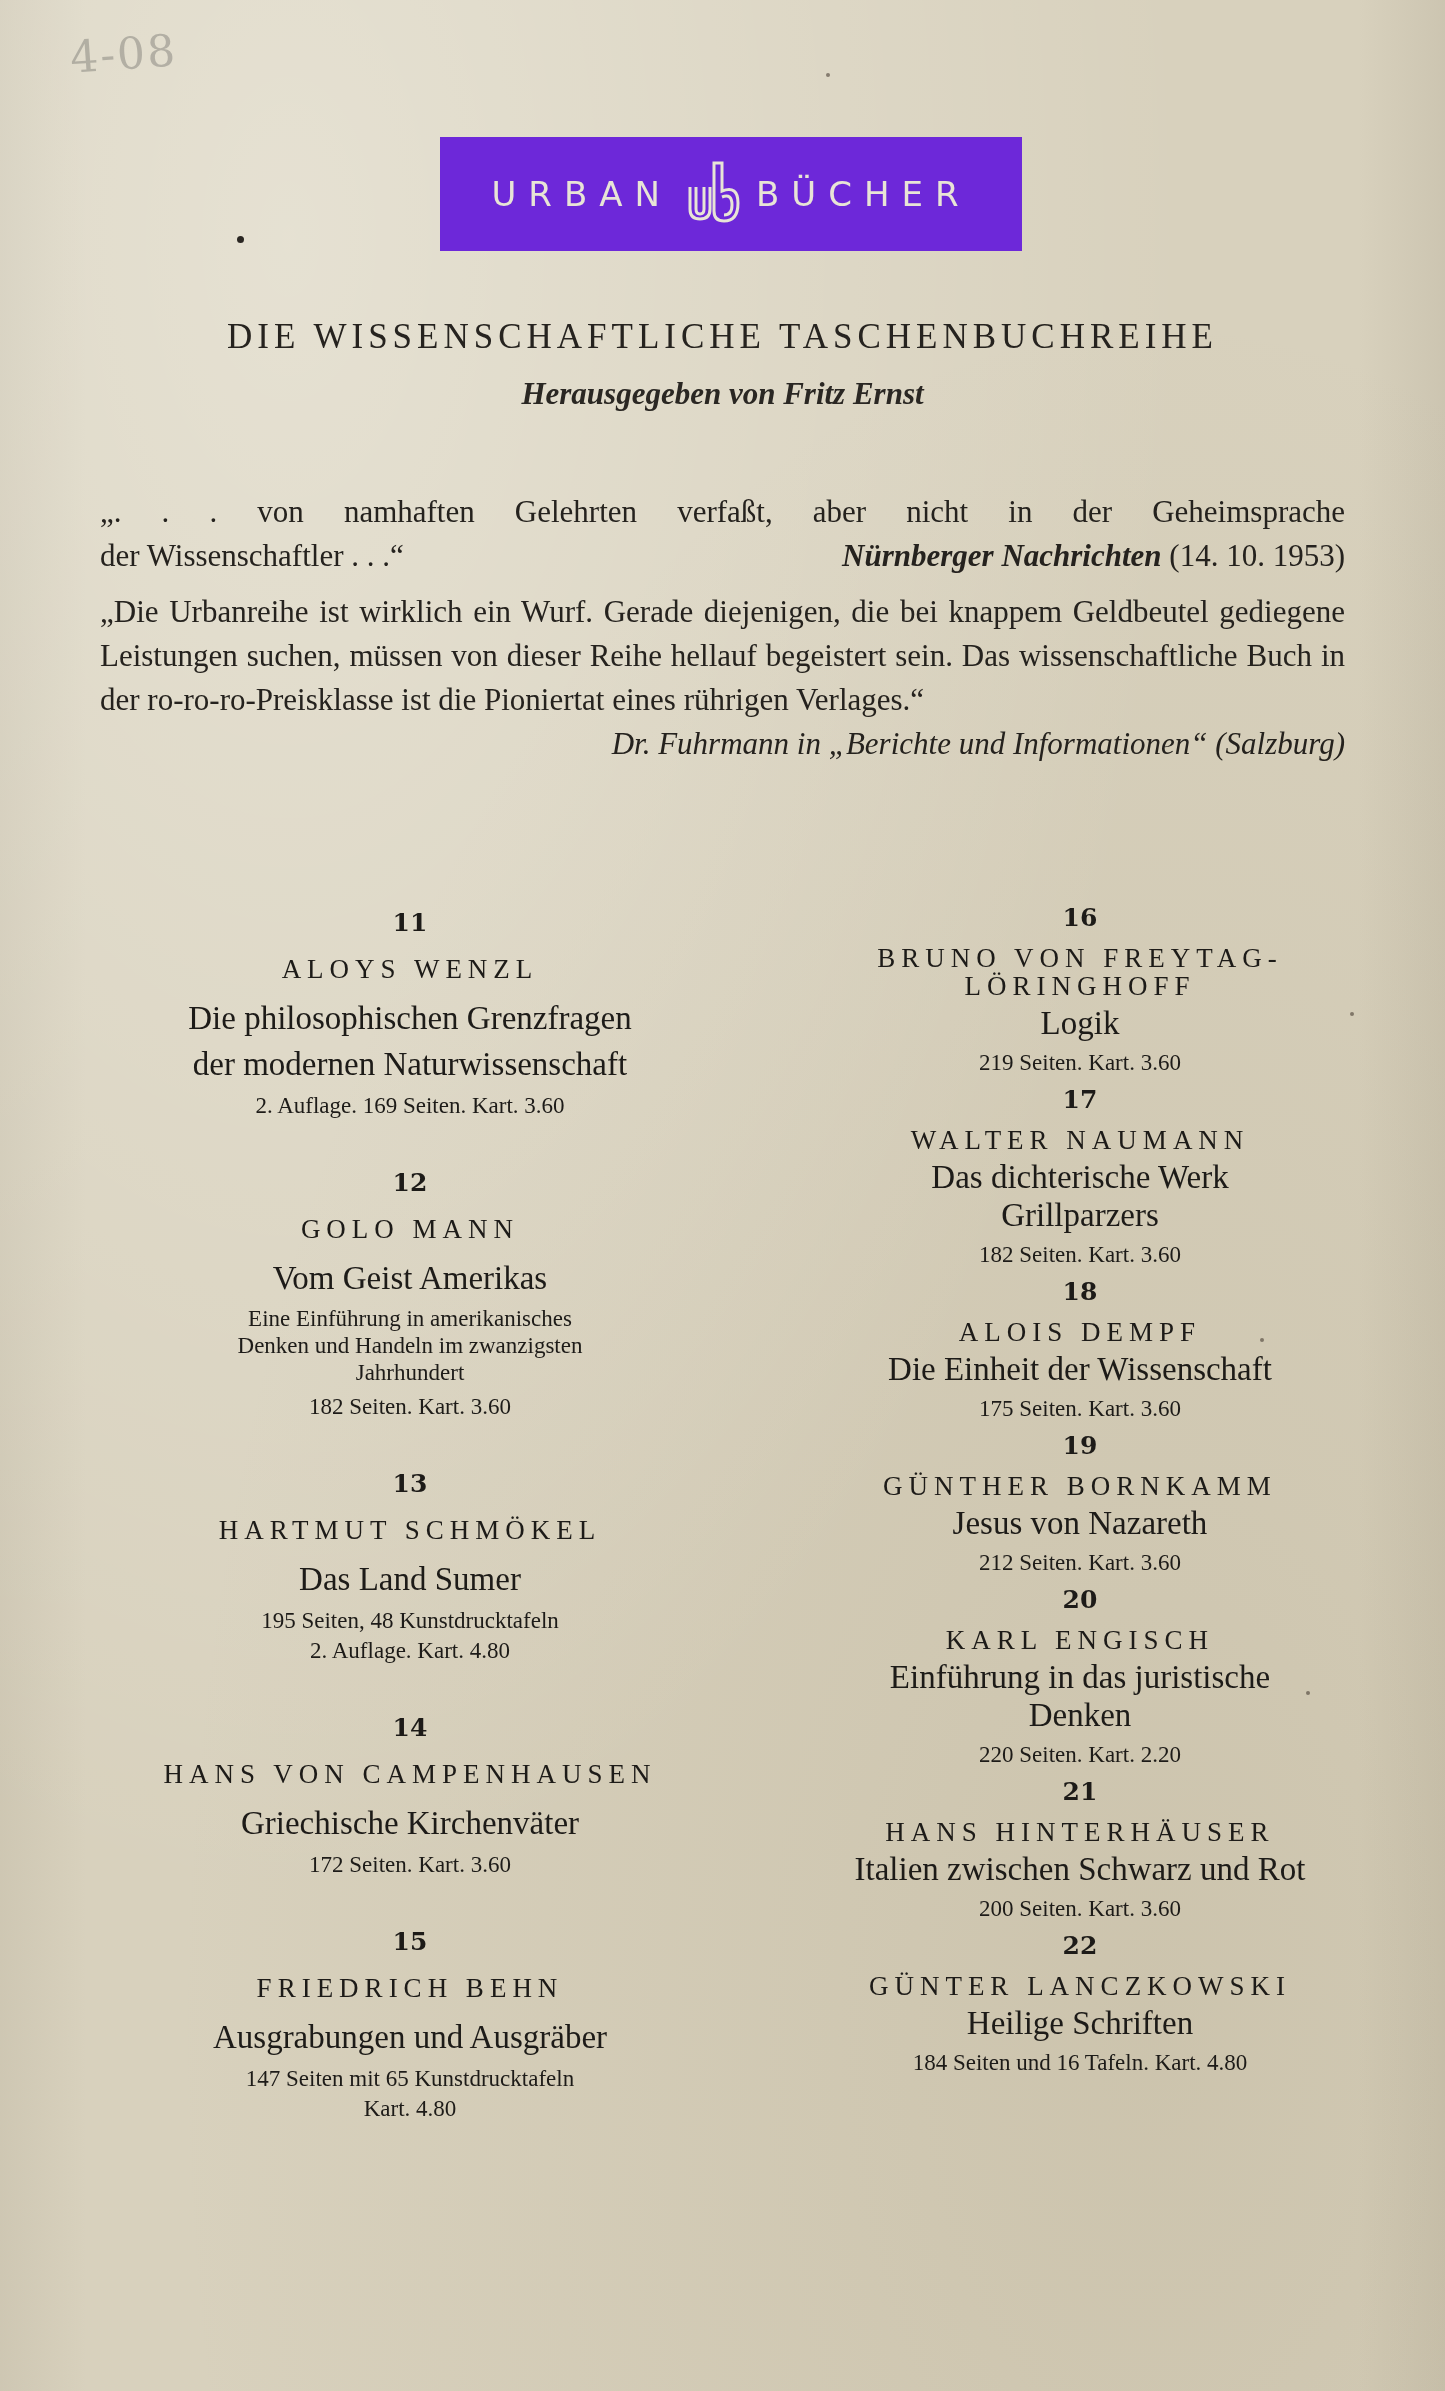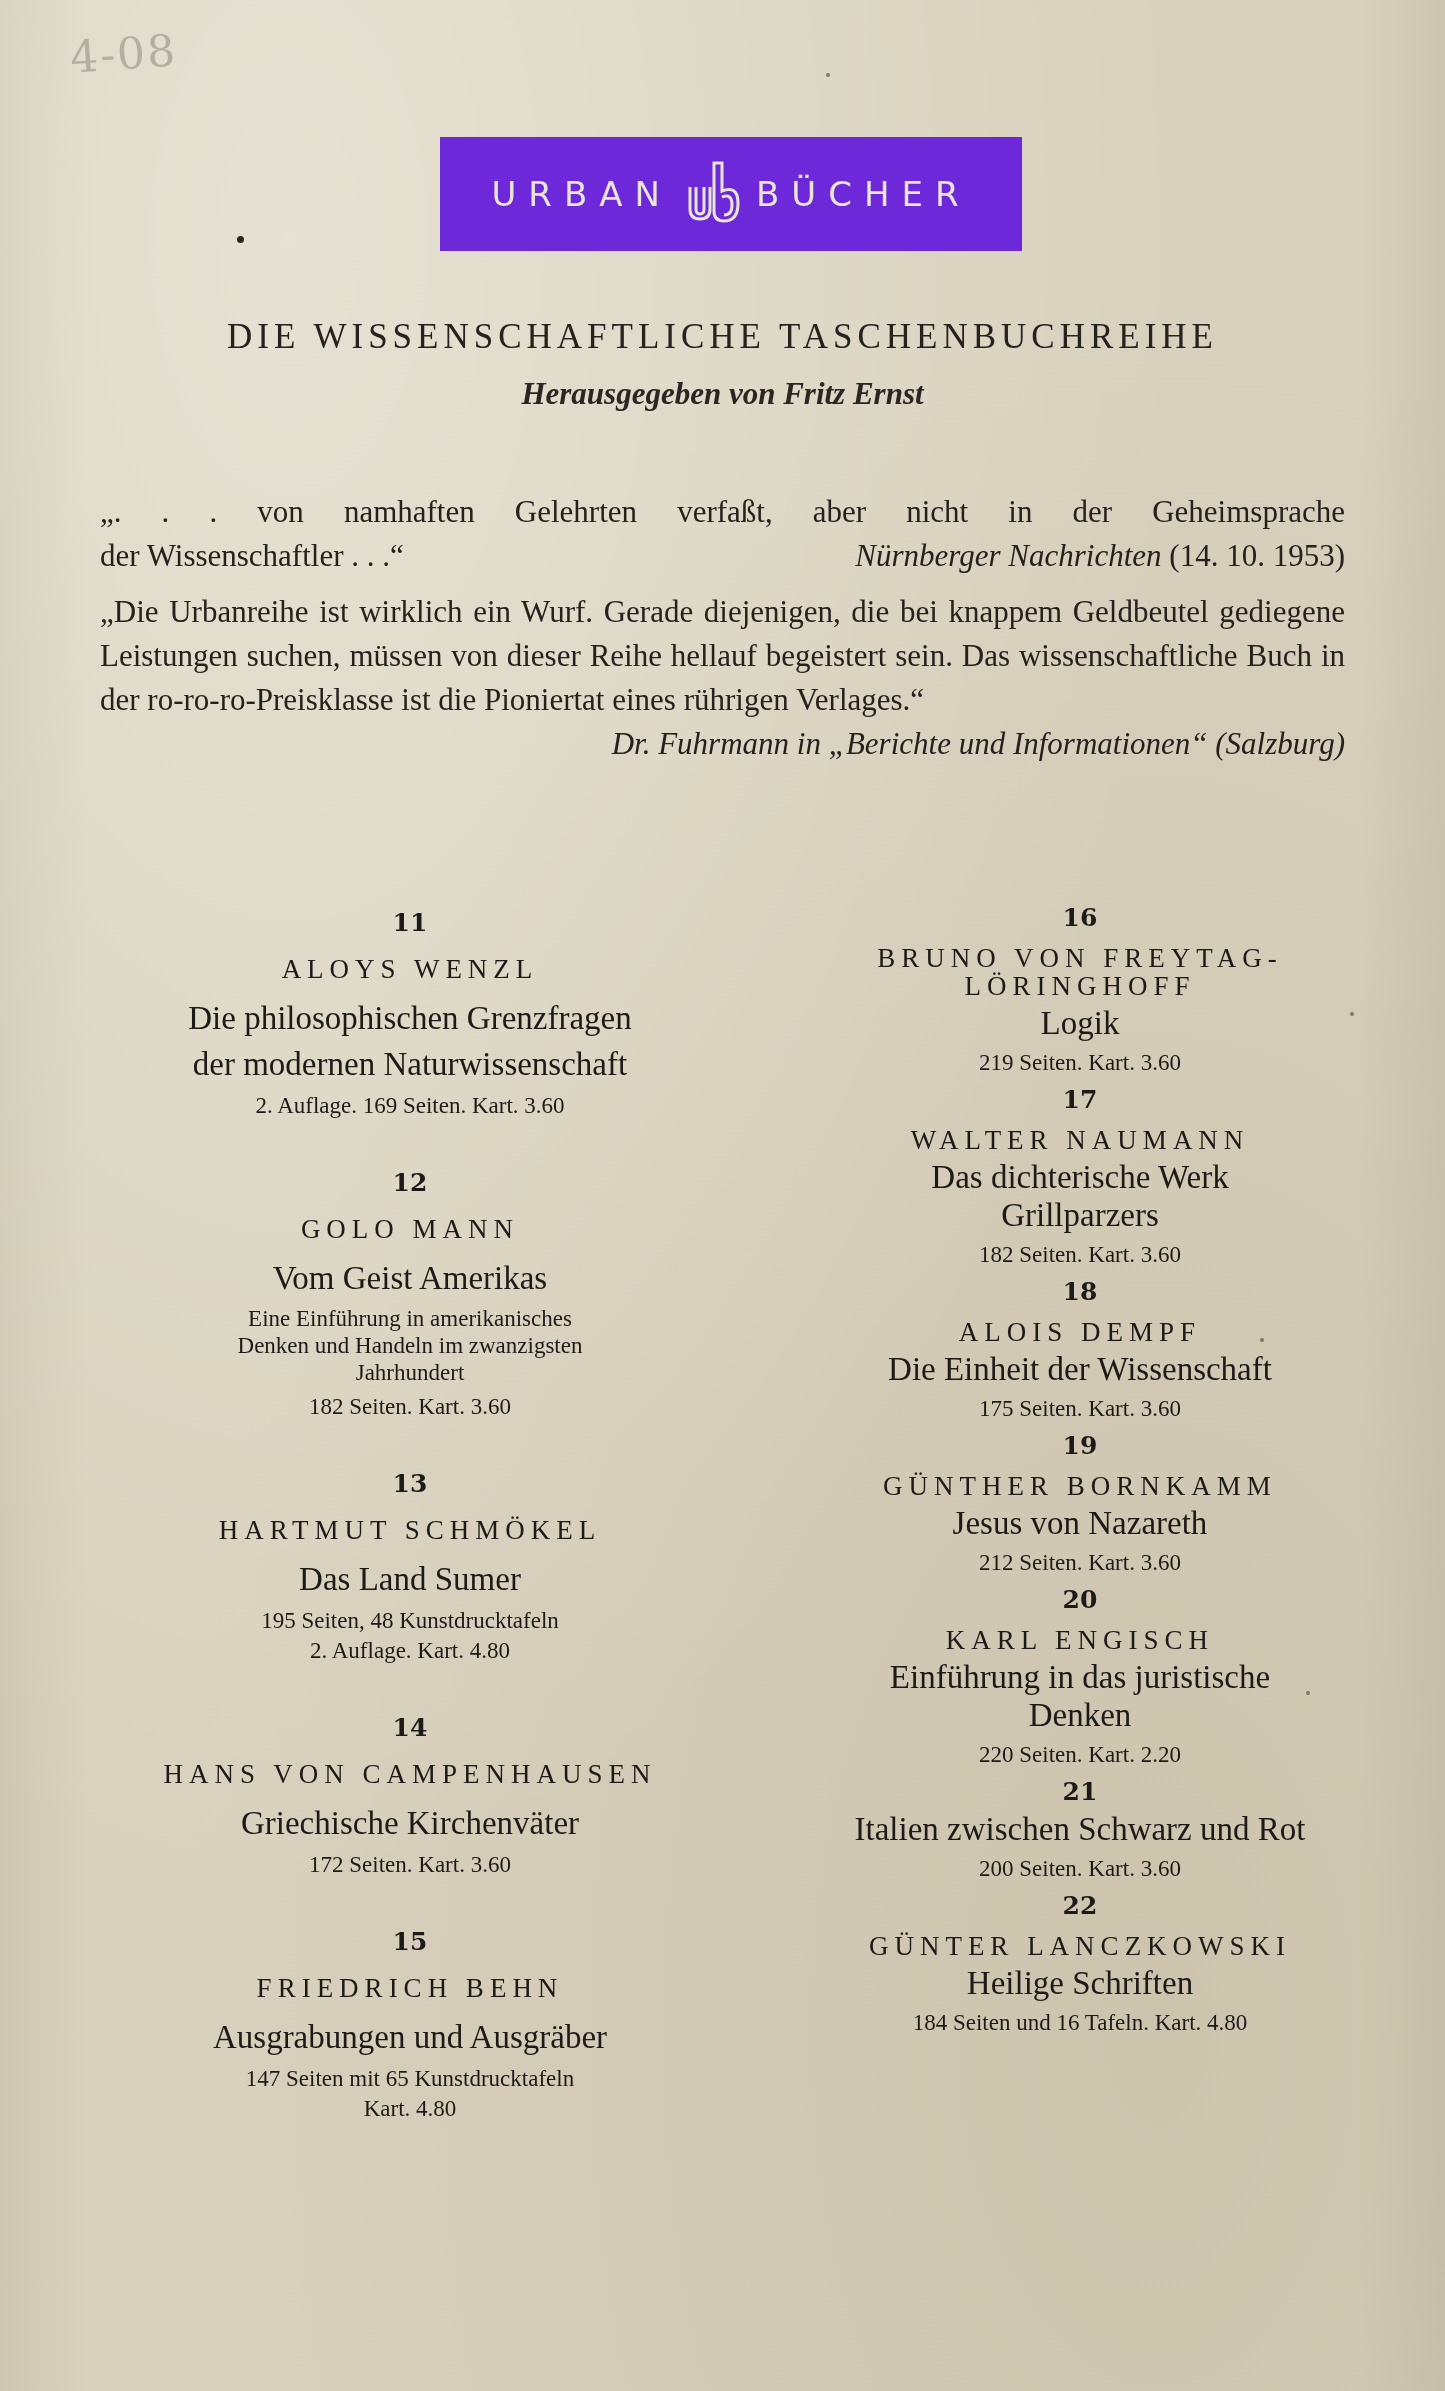--- a/index.html
+++ b/index.html
@@ -84,21 +84,21 @@
       color: #25221e;
     }
     .quote1 {
       text-align: justify;
       text-align-last: justify;
     }
     .quote1-line2 {
       display: flex;
       justify-content: space-between;
     }
-    .src-italic { font-style: italic; }
+    .src-italic { font-style: italic; font-weight: bold; }
     .quote2 {
       margin-top: 12px;
       text-align: justify;
     }
     .quote2-attrib {
       text-align: right;
       font-style: italic;
     }
     .col {
       position: absolute;
@@ -269,20 +269,21 @@
   <div class="book">
     <div class="num">20</div>
     <div class="author">KARL ENGISCH</div>
     <div class="title">Einführung in das juristische</div>
     <div class="title">Denken</div>
     <div class="meta">220 Seiten. Kart. 2.20</div>
   </div>
 
   <div class="book">
     <div class="num">21</div>
+    <div class="author">HANS HINTERHÄUSER</div>
     <div class="title">Italien zwischen Schwarz und Rot</div>
     <div class="meta">200 Seiten. Kart. 3.60</div>
   </div>
 
   <div class="book">
     <div class="num">22</div>
     <div class="author">GÜNTER LANCZKOWSKI</div>
     <div class="title">Heilige Schriften</div>
     <div class="meta">184 Seiten und 16 Tafeln. Kart. 4.80</div>
   </div>

